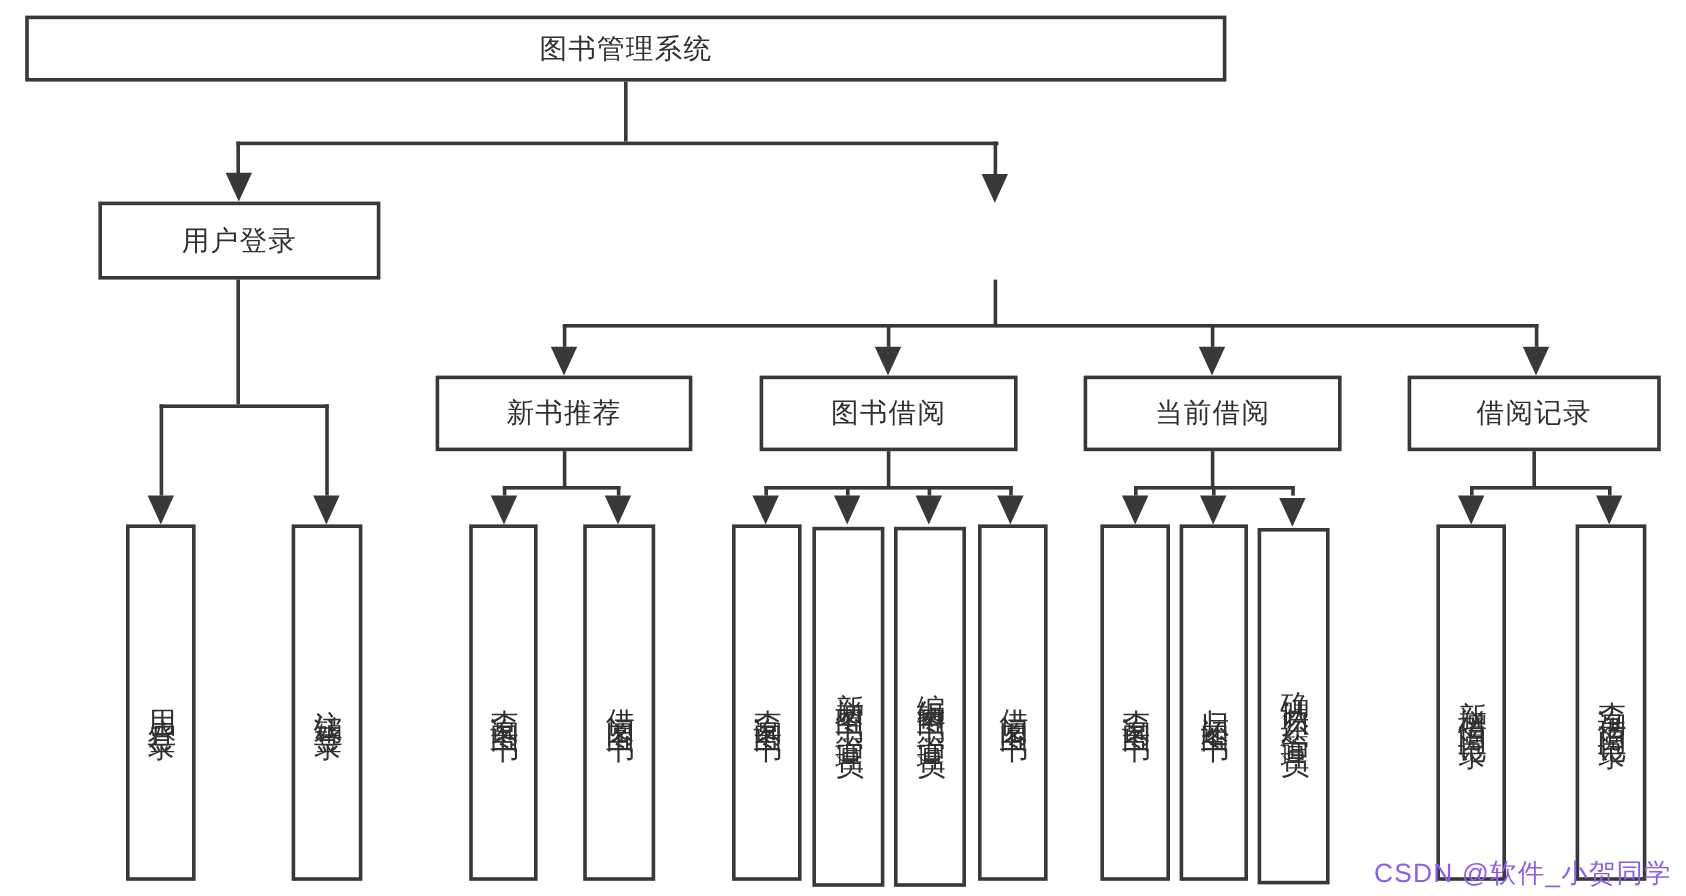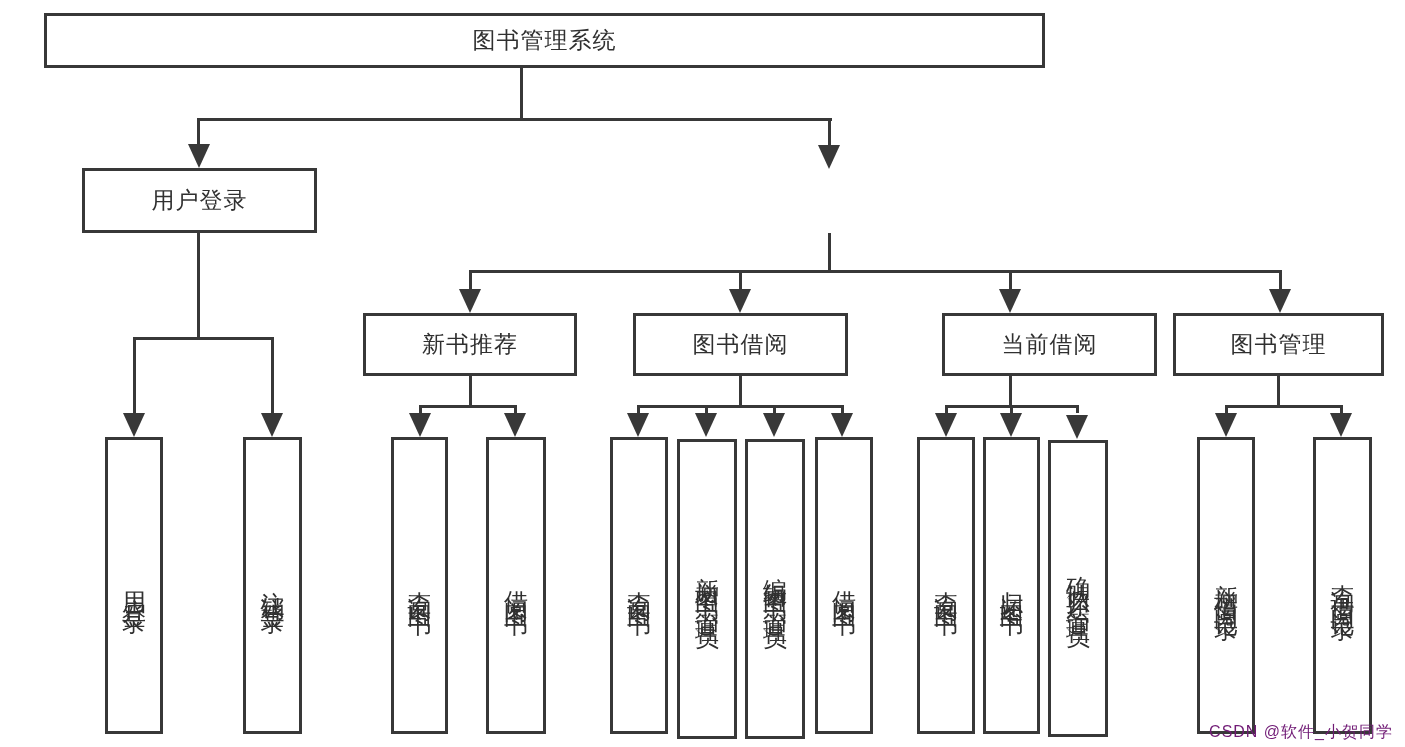--- a/index.html
+++ b/index.html
@@ -52,54 +52,54 @@
     height: 0;
     border-left: 11px solid transparent;
     border-right: 11px solid transparent;
     border-top: 24px solid #383838;
   }
   
   .watermark {
     position: absolute;
     right: 12px;
     bottom: 4px;
-    font-size: 16px;
-    color: #701a75;
+    font-size: 22px;
+    color: #8b5cf6;
     letter-spacing: 1px;
     white-space: nowrap;
   }
 </style>
 </head>
 <body>
 
 <div class="canvas">
 
-  <div class="box h-label" style="left:21px; top:13px; width:1001px; height:55px;margin-left:23px;">
+  <div class="box h-label" style="left:21px; top:13px; width:1001px; height:55px;">
     <span>图书管理系统</span>
   </div>
 
   <div class="box h-label" style="left:82px; top:168px; width:235px; height:65px;">
     <span>用户登录</span>
   </div>
 
 
   <div class="box h-label" style="left:363px; top:313px; width:214px; height:63px;justify-content:center;">
     <span>新书推荐</span>
   </div>
 
   <div class="box h-label" style="left:633px; top:313px; width:215px; height:63px;font-family:Liberation Serif, serif;">
     <span>图书借阅</span>
   </div>
 
-  <div class="box h-label" style="left:903px; top:313px; width:215px; height:63px;margin-left:39px;">
+  <div class="box h-label" style="left:903px; top:313px; width:215px; height:63px;">
     <span>当前借阅</span>
   </div>
 
   <div class="box h-label" style="left:1173px; top:313px; width:211px; height:63px;">
-    <span>图书管理</span>
+    <span>借阅记录</span>
   </div>
 
   <div class="box leaf" style="left:105px; top:437px; width:58px; height:297px;">
     <span>用户登录</span>
   </div>
 
   <div class="box leaf" style="left:243px; top:437px; width:59px; height:297px;">
     <span>注销登录</span>
   </div>
 

